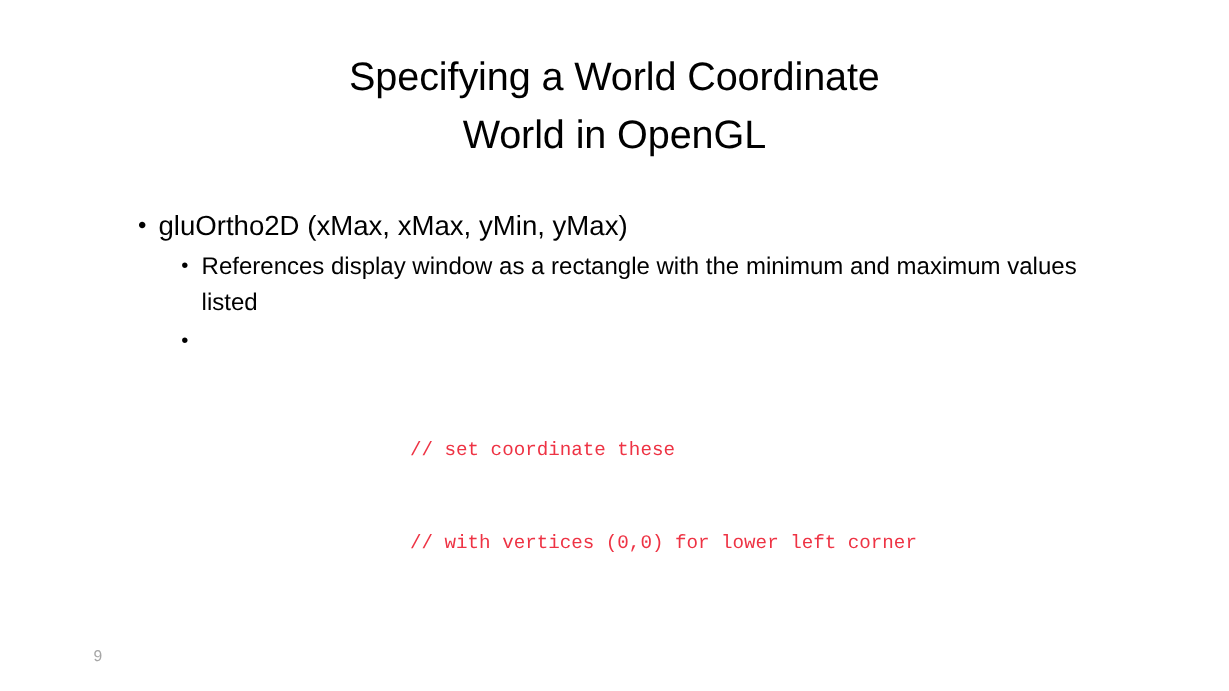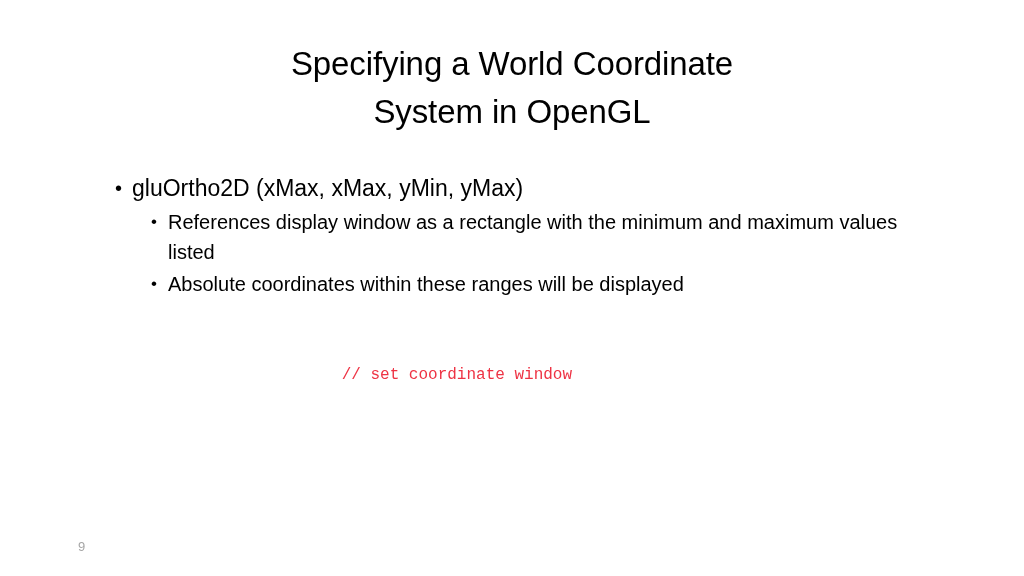--- a/index.html
+++ b/index.html
@@ -114,42 +114,42 @@
     font-family: "Liberation Sans", sans-serif;
   }
 </style>
 </head>
 <body>
 
 <div class="slide">
 
   <div class="title-block">
     <div class="title-line">Specifying a World Coordinate</div>
-    <div class="title-line">System in OpenGL</div>
+    <div class="title-line">World in OpenGL</div>
   </div>
 
   <div class="body-block">
 
     <div class="bullet-l1">
       <span class="dot">•</span>
       <span>gluOrtho2D (xMax, xMax, yMin, yMax)</span>
     </div>
 
     <div class="bullet-l2">
       <span class="dot">•</span>
       <span>References display window as a rectangle with the minimum and maximum values listed</span>
     </div>
 
     <div class="bullet-l2 spaced">
       <span class="dot">•</span>
-      <span>Absolute coordinates within these ranges will be displayed</span>
     </div>
 
   </div>
 
   <div class="code-block">
-    <div class="code-comment">                // set coordinate window</div>
+    <div class="code-comment">                // set coordinate these</div>
+    <div class="code-comment">                // with vertices (0,0) for lower left corner</div>
     
   </div>
 
   <div class="page-number">9</div>
 
 </div>
 
 </body></html>

